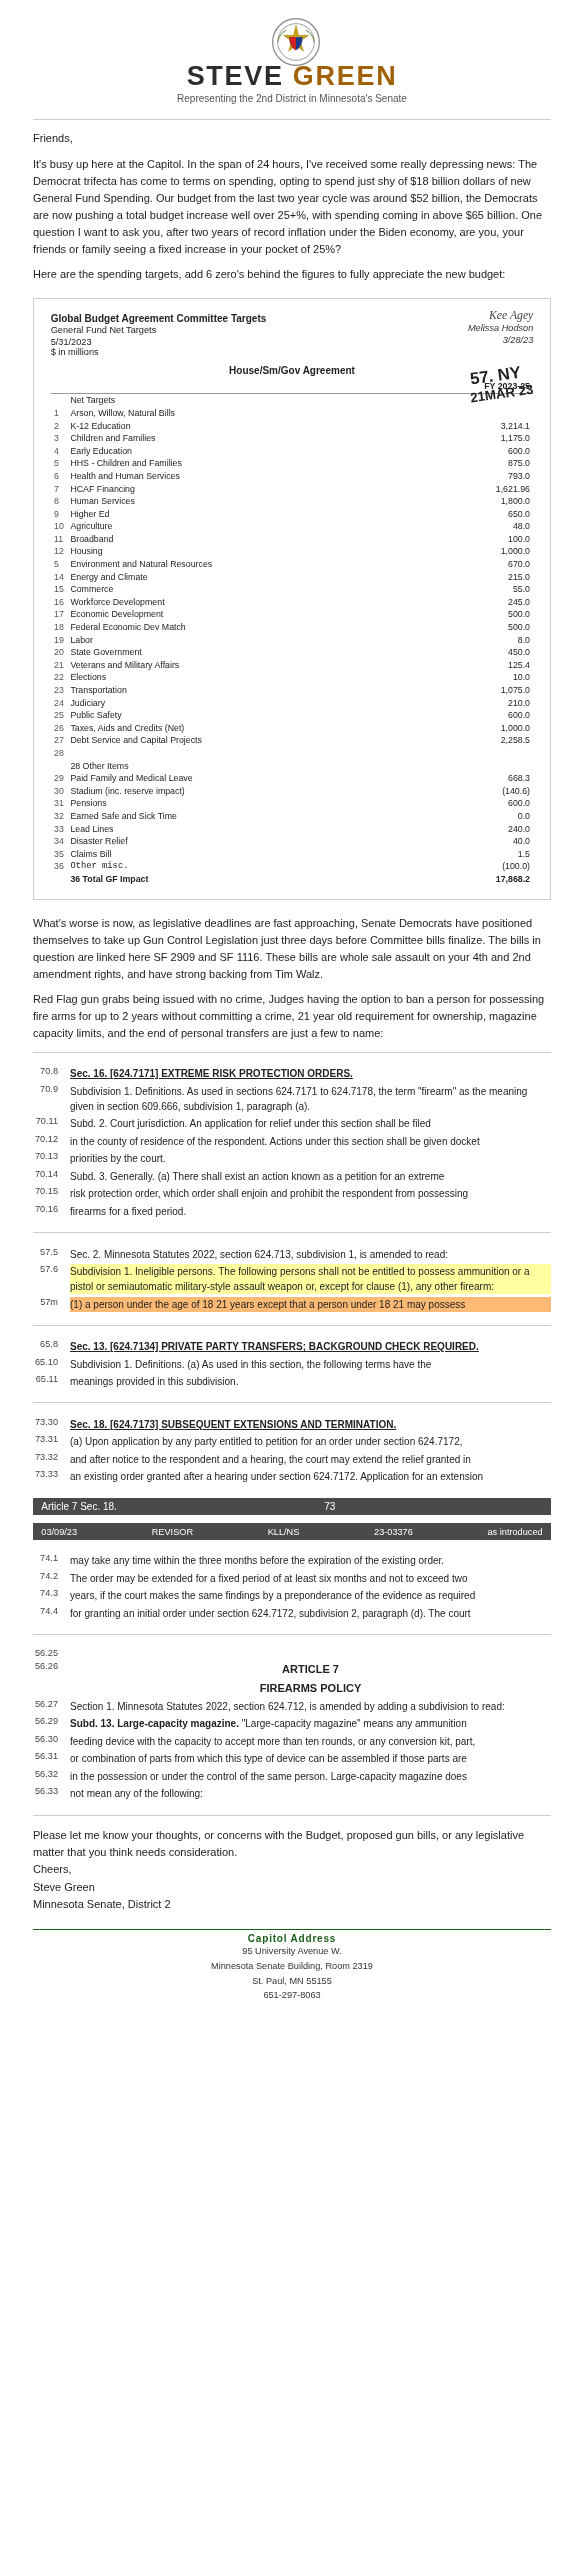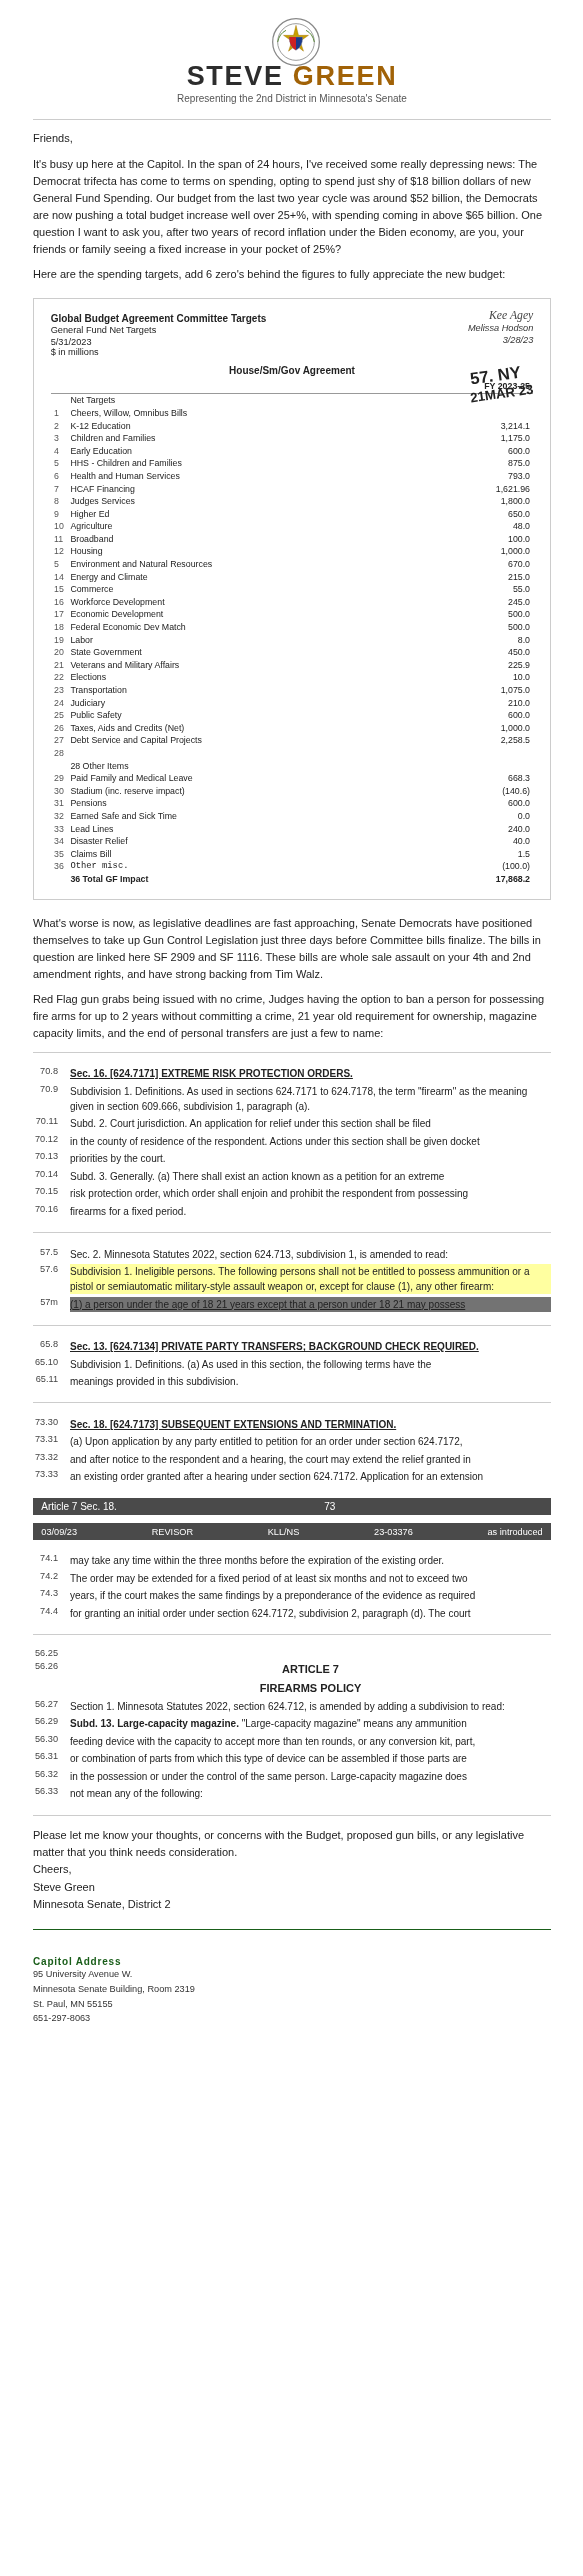--- a/index.html
+++ b/index.html
@@ -154,23 +154,24 @@
       display: flex;
       justify-content: space-between;
     }
     
     .closing-text {
       font-size: 11px;
       line-height: 1.55;
       margin: 11.7px 0;
     }
     .footer {
+      text-align: center;
       border-top: 1.7px solid #1a5e1a;
       margin-top: 16.7px;
-      padding-top: 26px;
+      padding-top: 3px;
     }
     .footer-title {
       font-size: 10px;
       font-weight: bold;
       color: #1a5e1a;
       letter-spacing: 0.8px;
     }
     .footer-address {
       font-size: 9.2px;
       color: #333;
@@ -258,21 +259,21 @@
           </tr>
         </thead>
         <tbody id="budget-tbody">
             <tr>
     <td style="font-size:8.8px; color:#555;"></td>
     <td style="font-size:8.8px;">Net Targets</td>
     <td class="num" style="font-size:8.8px;"></td>
   </tr>
             <tr>
     <td style="font-size:8.8px; color:#555;">1</td>
-    <td style="font-size:8.8px;">Cheers, Willow, Omnibus Bills</td>
+    <td style="font-size:8.8px;">Arson, Willow, Natural Bills</td>
     <td class="num" style="font-size:8.8px;"></td>
   </tr>
             <tr>
     <td style="font-size:8.8px; color:#555;">2</td>
     <td style="font-size:8.8px;">K-12 Education</td>
     <td class="num" style="font-size:8.8px;">3,214.1</td>
   </tr>
             <tr>
     <td style="font-size:8.8px; color:#555;">3</td>
     <td style="font-size:8.8px;">Children and Families</td>
@@ -293,21 +294,21 @@
     <td style="font-size:8.8px;">Health and Human Services</td>
     <td class="num" style="font-size:8.8px;">793.0</td>
   </tr>
             <tr>
     <td style="font-size:8.8px; color:#555;">7</td>
     <td style="font-size:8.8px;">HCAF Financing</td>
     <td class="num" style="font-size:8.8px;">1,621.96</td>
   </tr>
             <tr>
     <td style="font-size:8.8px; color:#555;">8</td>
-    <td style="font-size:8.8px;">Judges Services</td>
+    <td style="font-size:8.8px;">Human Services</td>
     <td class="num" style="font-size:8.8px;">1,800.0</td>
   </tr>
             <tr>
     <td style="font-size:8.8px; color:#555;">9</td>
     <td style="font-size:8.8px;">Higher Ed</td>
     <td class="num" style="font-size:8.8px;">650.0</td>
   </tr>
             <tr>
     <td style="font-size:8.8px; color:#555;">10</td>
     <td style="font-size:8.8px;">Agriculture</td>
@@ -359,21 +360,21 @@
     <td class="num" style="font-size:8.8px;">8.0</td>
   </tr>
             <tr>
     <td style="font-size:8.8px; color:#555;">20</td>
     <td style="font-size:8.8px;">State Government</td>
     <td class="num" style="font-size:8.8px;">450.0</td>
   </tr>
             <tr>
     <td style="font-size:8.8px; color:#555;">21</td>
     <td style="font-size:8.8px;">Veterans and Military Affairs</td>
-    <td class="num" style="font-size:8.8px;">225.9</td>
+    <td class="num" style="font-size:8.8px;">125.4</td>
   </tr>
             <tr>
     <td style="font-size:8.8px; color:#555;">22</td>
     <td style="font-size:8.8px;">Elections</td>
     <td class="num" style="font-size:8.8px;">10.0</td>
   </tr>
             <tr>
     <td style="font-size:8.8px; color:#555;">23</td>
     <td style="font-size:8.8px;">Transportation</td>
     <td class="num" style="font-size:8.8px;">1,075.0</td>
@@ -509,21 +510,21 @@
       <div class="leg-num">57.5</div>
       <div class="leg-text">Sec. 2. Minnesota Statutes 2022, section 624.713, subdivision 1, is amended to read:</div>
     </div>
     <div id="leg-block2-rows">
         <div class="leg-row">
           <div class="leg-num">57.6</div>
           <div class="leg-text" style="background:#ffffa0;">Subdivision 1. Ineligible persons. The following persons shall not be entitled to possess ammunition or a pistol or semiautomatic military-style assault weapon or, except for clause (1), any other firearm:</div>
         </div>
         <div class="leg-row">
           <div class="leg-num">57m</div>
-          <div class="leg-text" style="background:#737373;text-decoration:underline;">(1) a person under the age of 18 21 years except that a person under 18 21 may possess</div>
+          <div class="leg-text" style="background:#fdba74;">(1) a person under the age of 18 21 years except that a person under 18 21 may possess</div>
         </div>
       </div>
   </div>
 
   <hr class="divider-line">
 
   <div class="leg-section">
     <div class="leg-row">
       <div class="leg-num">65.8</div>
       <div class="leg-text bold-title">Sec. 13. [624.7134] PRIVATE PARTY TRANSFERS; BACKGROUND CHECK REQUIRED.</div>

